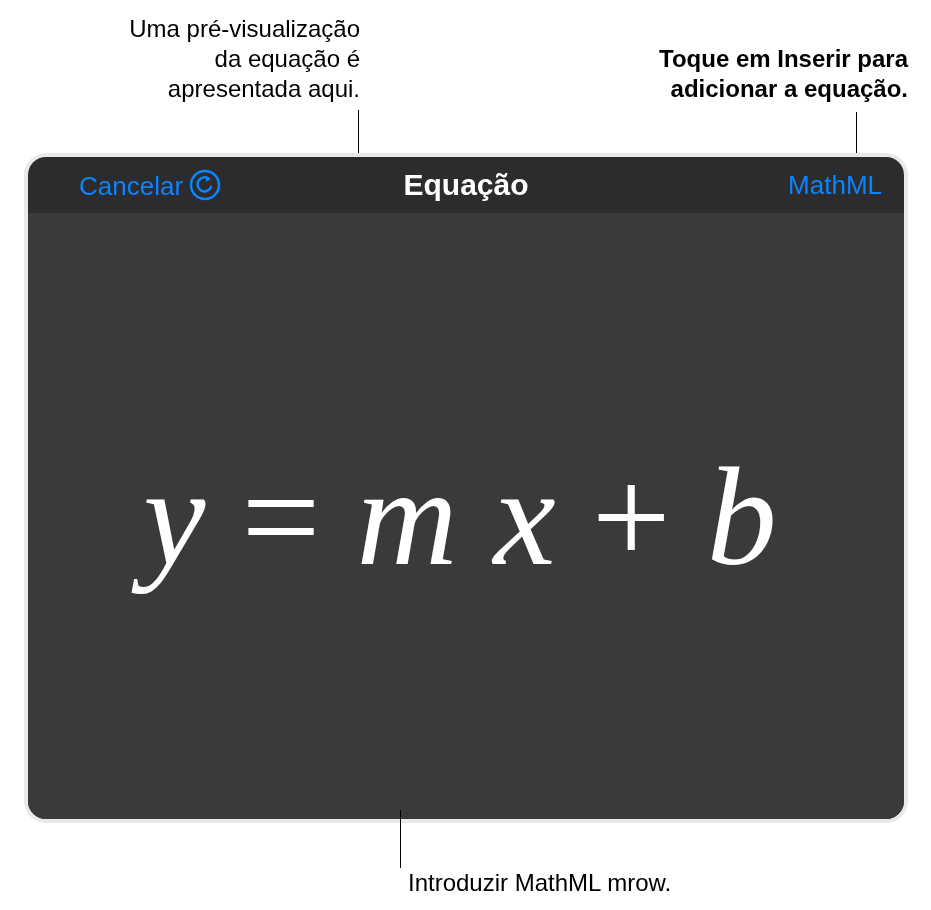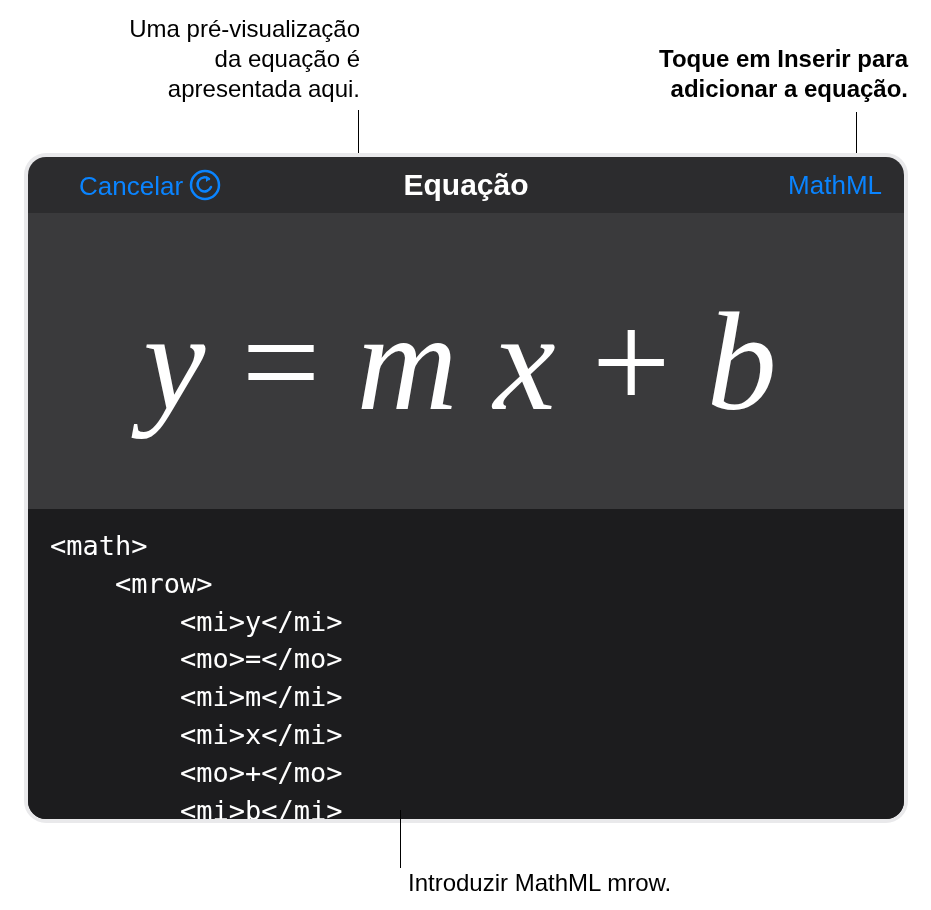--- a/index.html
+++ b/index.html
@@ -152,28 +152,20 @@
       <div class="equation">
         <span>y</span>
         <span class="op">=</span>
         <span>m</span>
         <span>x</span>
         <span class="op">+</span>
         <span>b</span>
       </div>
     </div>
 
-    <div class="code-area">&lt;math&gt;
-    &lt;mrow&gt;
-        &lt;mi&gt;y&lt;/mi&gt;
-        &lt;mo&gt;=&lt;/mo&gt;
-        &lt;mi&gt;m&lt;/mi&gt;
-        &lt;mi&gt;x&lt;/mi&gt;
-        &lt;mo&gt;+&lt;/mo&gt;
-        &lt;mi&gt;b&lt;/mi&gt;</div>
 
   </div>
 </div>
 
 <div class="callout-line" style="left:400px; top:810px; width:1px; height:58px;"></div>
 <div class="callout" style="left:408px; top:868px;">
   <span>Introduzir MathML mrow.</span>
 </div>
 
 </body></html>

